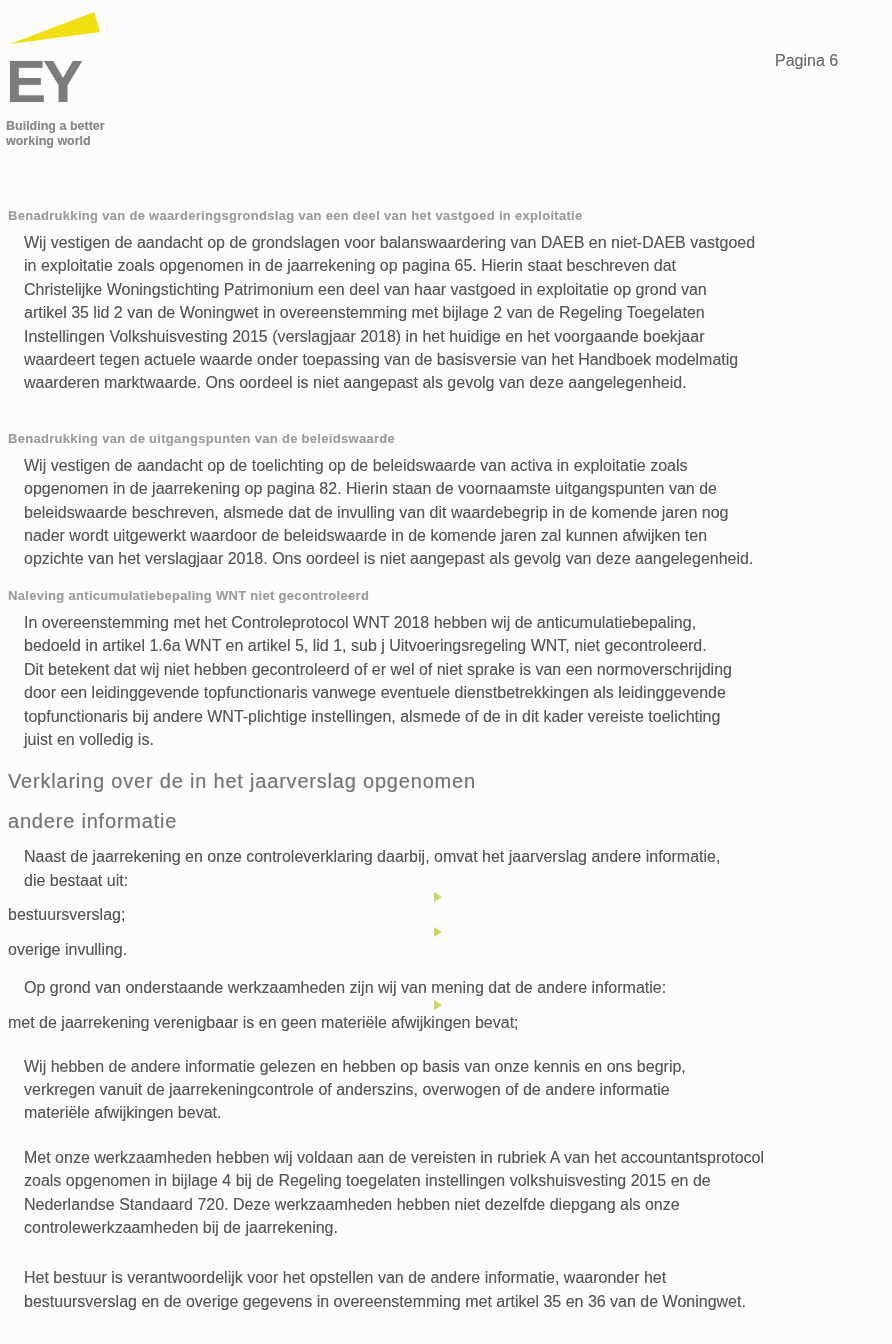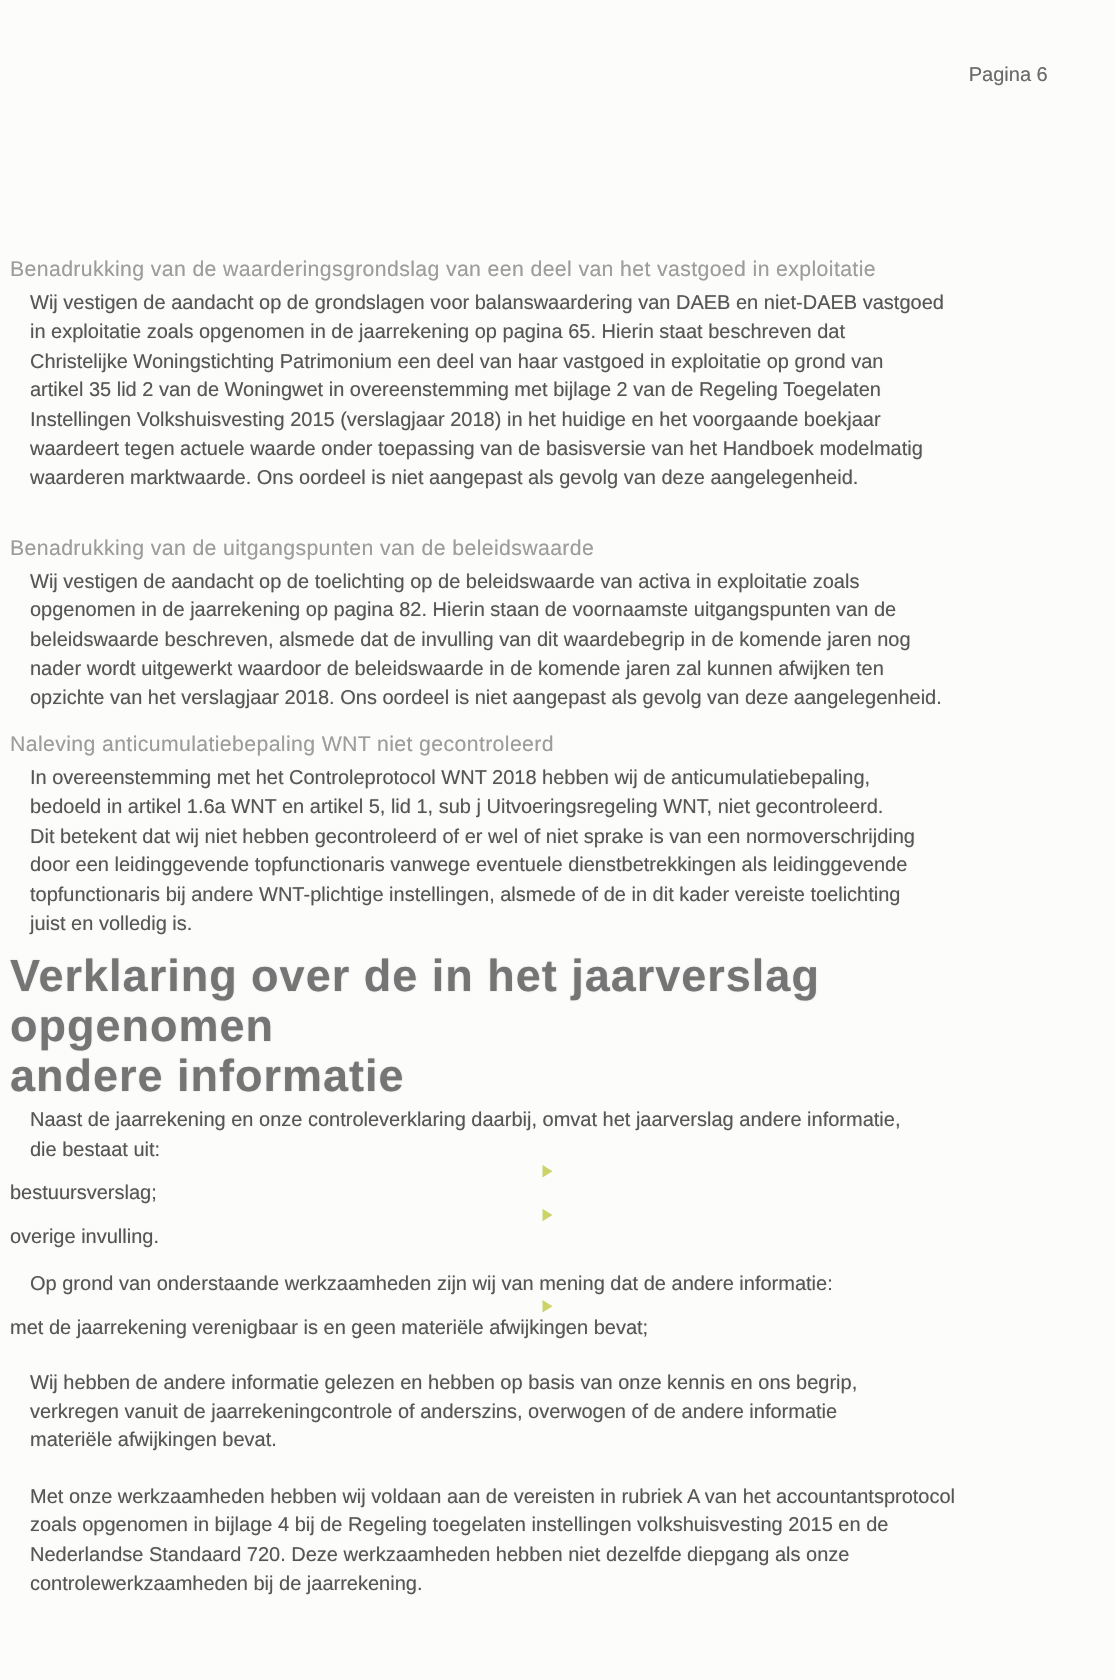--- a/index.html
+++ b/index.html
@@ -61,41 +61,41 @@
   
   .content{
     position:absolute;
     left:8px;
     top:0;
     width:868px;
     padding-top:205px;
     text-shadow:0 0 .6px rgba(86,86,86,.45);
   }
   .section-heading{
-    font-size:17px;
-    font-weight:normal;
+    font-size:13px;
+    font-weight:bold;
     line-height:22px;
     letter-spacing:.3px;
     color:var(--section-heading-gray,#9d9d9d);
     margin-bottom:4px;
     text-shadow:0 0 .5px rgba(157,157,157,.5);
   }
   .body-par{
     font-size:16px;
     line-height:23.4px;
     color:var(--body-gray,#565656);
     white-space:pre-line;
     margin-left:16px;
   }
   .sec-2 .section-heading{margin-top:33px;}
   .sec-3 .section-heading{margin-top:14px;}
   .main-heading{
     margin-top:10px;
-    font-size:36px;
-    font-weight:bold;
+    font-size:20px;
+    font-weight:normal;
     letter-spacing:.8px;
     line-height:40px;
     color:var(--main-heading-gray,#757575);
     white-space:pre-line;
     text-shadow:0 0 1px rgba(117,117,117,.5);
   }
   .par-naast{margin-top:4px;}
   .bullet-list{
     list-style:none;
   }
@@ -120,20 +120,28 @@
   .par-opgrond{margin-top:14px;}
   .par-read{margin-top:20px;}
   .par-procedures{margin-top:21px;}
   .par-management{margin-top:27px;}
 </style>
 </head>
 <body>
 
 <div class="page">
 
+  <div class="logo">
+    <svg class="beam-svg" width="100" height="40" viewBox="0 0 100 40" aria-hidden="true">
+      <polygon points="2,36 86,4 92,24" style="fill:var(--beam-yellow,#efdf10)"></polygon>
+    </svg>
+    <div class="ey-letters">EY</div>
+    <div class="tagline">Building a better
+working world</div>
+  </div>
 
   <div class="page-number">Pagina 6</div>
 
   <main class="content">
 
     <section class="sec-1">
       <h3 class="section-heading">Benadrukking van de waarderingsgrondslag van een deel van het vastgoed in exploitatie</h3>
       <p class="body-par">Wij vestigen de aandacht op de grondslagen voor balanswaardering van DAEB en niet-DAEB vastgoed
 in exploitatie zoals opgenomen in de jaarrekening op pagina 65. Hierin staat beschreven dat
 Christelijke Woningstichting Patrimonium een deel van haar vastgoed in exploitatie op grond van
@@ -190,15 +198,17 @@
 
     <p class="body-par par-read">Wij hebben de andere informatie gelezen en hebben op basis van onze kennis en ons begrip,
 verkregen vanuit de jaarrekeningcontrole of anderszins, overwogen of de andere informatie
 materiële afwijkingen bevat.</p>
 
     <p class="body-par par-procedures">Met onze werkzaamheden hebben wij voldaan aan de vereisten in rubriek A van het accountantsprotocol
 zoals opgenomen in bijlage 4 bij de Regeling toegelaten instellingen volkshuisvesting 2015 en de
 Nederlandse Standaard 720. Deze werkzaamheden hebben niet dezelfde diepgang als onze
 controlewerkzaamheden bij de jaarrekening.</p>
 
+    <p class="body-par par-management">Het bestuur is verantwoordelijk voor het opstellen van de andere informatie, waaronder het
+bestuursverslag en de overige gegevens in overeenstemming met artikel 35 en 36 van de Woningwet.</p>
 
   </main>
 </div>
 
 </body></html>

